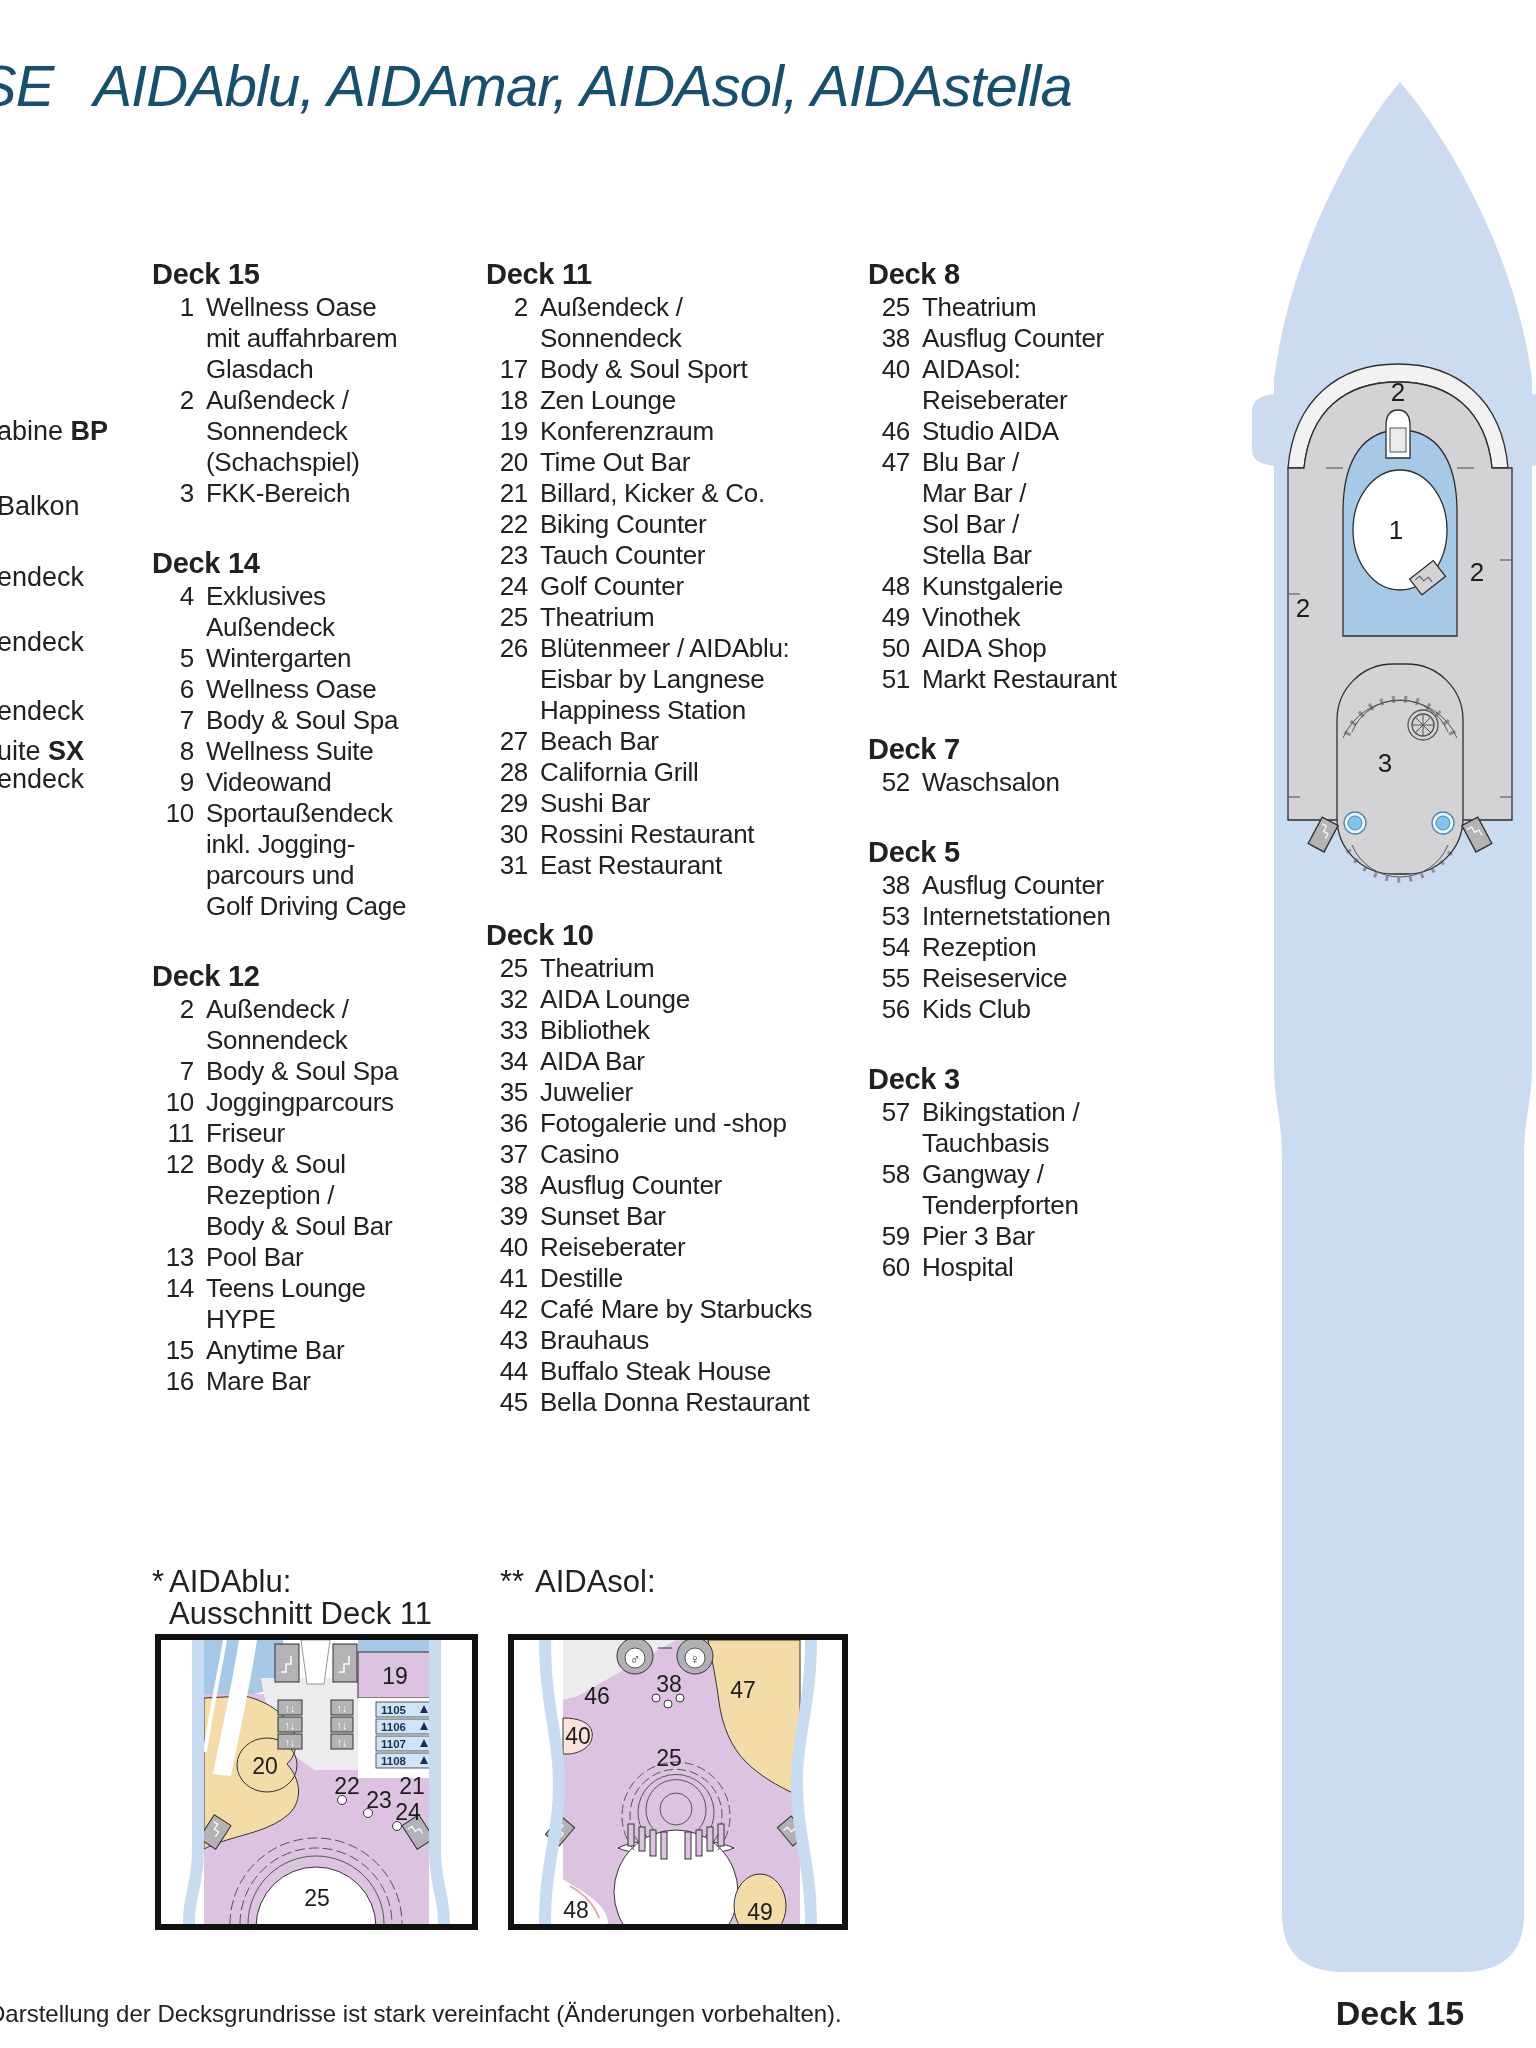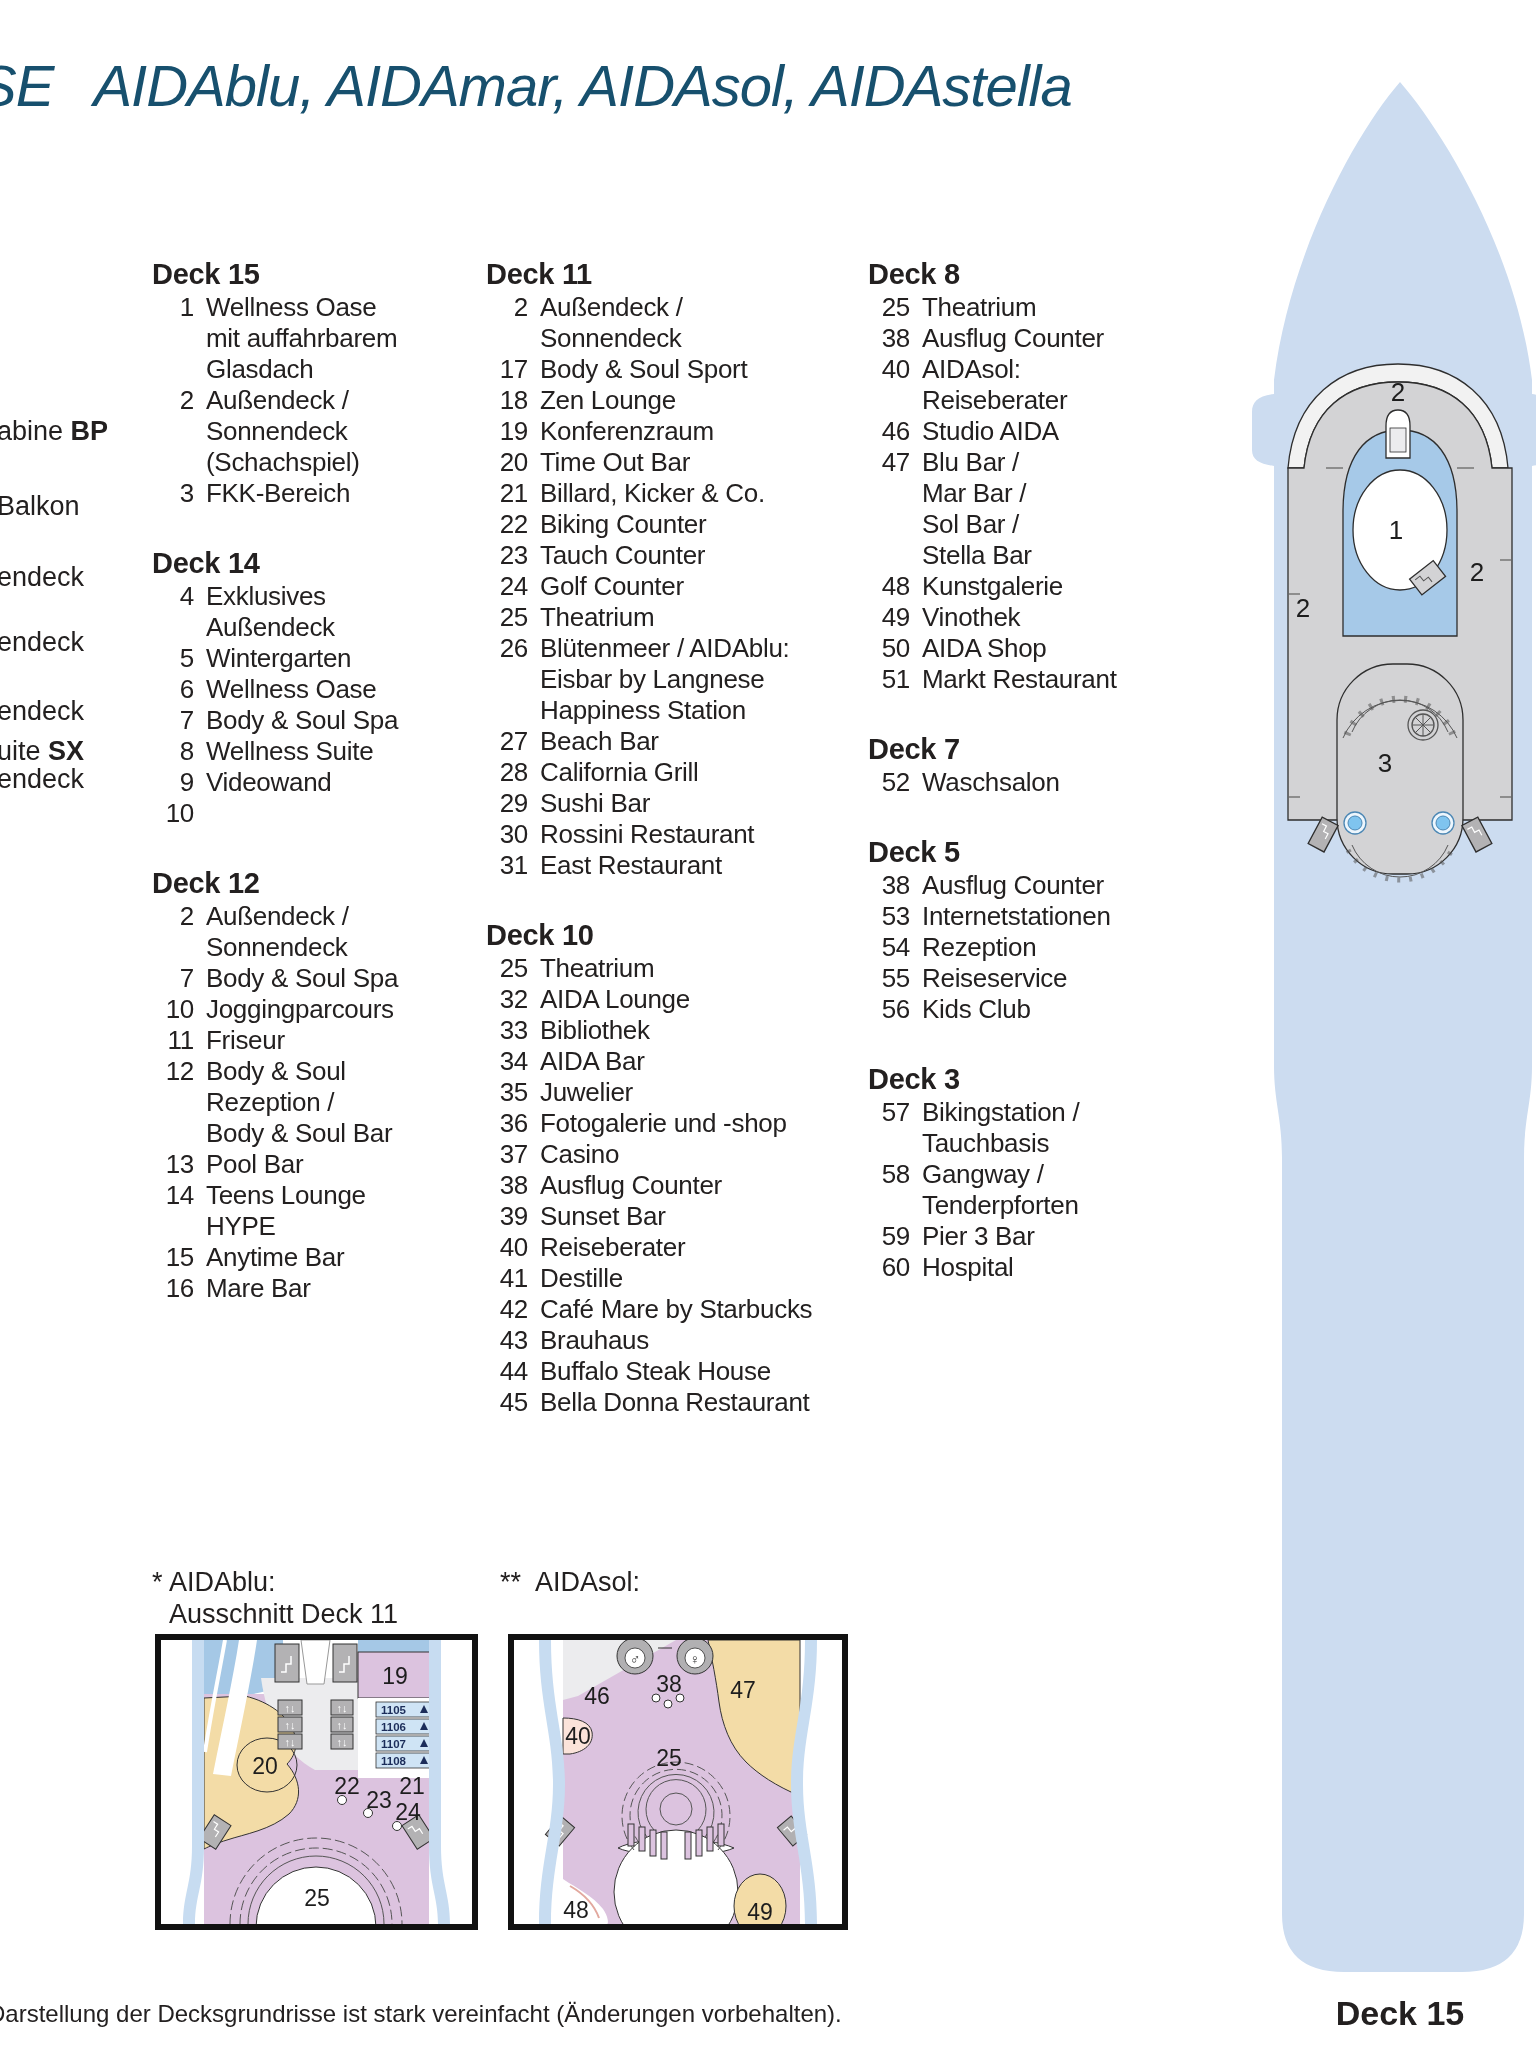--- a/index.html
+++ b/index.html
@@ -16,21 +16,21 @@
   .frag b{font-weight:700;}
   .deck-col{position:absolute;top:258px;font-size:26px;line-height:31px;letter-spacing:-0.3px;}
   .col1{left:152px;width:320px;}
   .col2{left:478px;width:370px;margin-left:8px;}
   .col3{left:868px;width:340px;}
   .deck-section{margin-bottom:38px;}
   .deck-title{font-weight:700;font-size:29px;line-height:32px;margin-bottom:2px;}
   .deck-item{display:flex;}
   .deck-item .num{width:42px;text-align:right;margin-right:12px;flex:none;}
   .deck-item .lines div{white-space:nowrap;}
-  .inset-cap{position:absolute;top:1566px;font-size:27px;line-height:32px;white-space:nowrap;}
+  .inset-cap{position:absolute;top:1566px;font-size:31px;line-height:32px;white-space:nowrap;}
   .inset-cap .star{display:inline-block;min-width:17px;}
   .inset-cap.i2 .star{min-width:35px;}
   .inset-cap .cap2{padding-left:17px;}
   .inset-cap.i2 .cap2{padding-left:35px;margin-top:41px;}
   .footer-note{position:absolute;left:-12px;top:2000px;font-size:24px;white-space:nowrap;}
   .deck-badge{position:absolute;left:1325px;top:1994px;width:150px;text-align:center;font-size:34px;font-weight:700;}
   svg{position:absolute;display:block;}
   svg text{font-family:"Liberation Sans",sans-serif;}
 </style>
 </head>
@@ -108,20 +108,26 @@
         </div>
       </div>
       <div class="deck-item">
         <span class="num">9</span>
         <div class="lines">
           <div>Videowand</div>
         </div>
       </div>
       <div class="deck-item">
         <span class="num">10</span>
+        <div class="lines">
+          <div>Sportaußendeck</div>
+          <div>inkl. Jogging-</div>
+          <div>parcours und</div>
+          <div>Golf Driving Cage</div>
+        </div>
       </div>
     </div>
     <div class="deck-section">
       <div class="deck-title">Deck 12</div>
       <div class="deck-item">
         <span class="num">2</span>
         <div class="lines">
           <div>Außendeck /</div>
           <div>Sonnendeck</div>
         </div>

